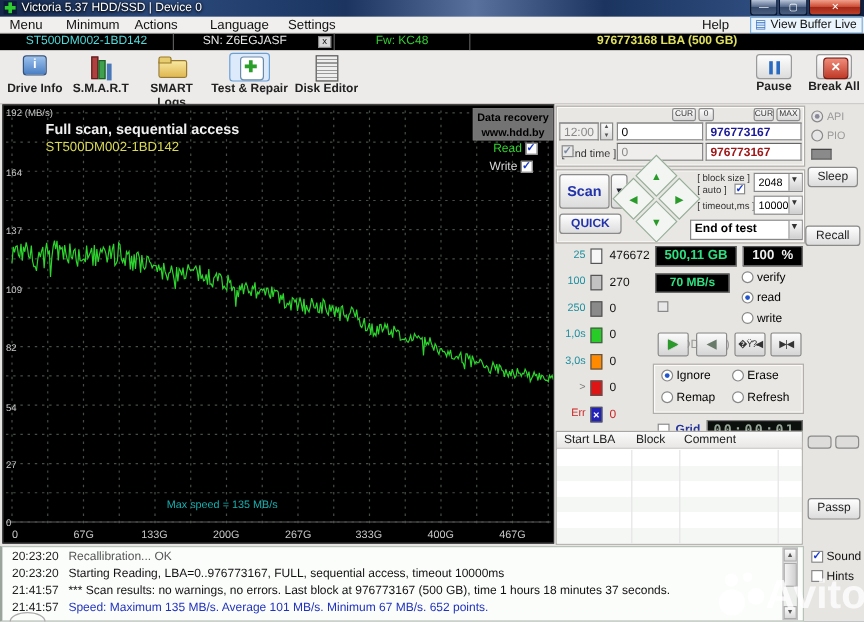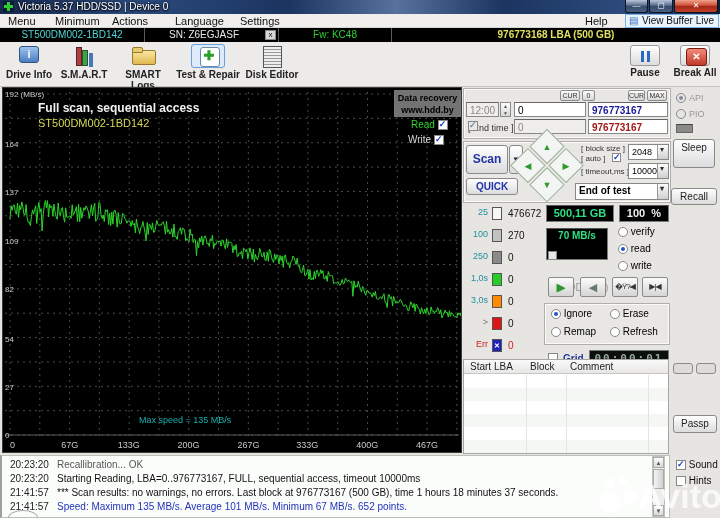--- a/index.html
+++ b/index.html
@@ -344,21 +344,21 @@
     <div style="position:absolute;left:4px;top:252px;width:76px;height:14px;">
       <span class="stat-label" style="color:#cc2222;">Err</span>
         <span class="stat-block b6"></span>
         <span class="stat-value" style="color:#cc2222;">0</span>
       </div>
 
     <div class="lcd" style="left:84px;top:118px;width:68px;height:17px;line-height:15px;">500,11 GB</div>
     <div class="lcd white" style="left:157px;top:118px;width:50px;height:17px;line-height:15px;">
       <span>100</span>&nbsp;&nbsp;<span>%</span>
     </div>
-    <div class="lcd" style="left:84px;top:141px;width:62px;height:32px;line-height:14px;font-size:10px;">70 MB/s</div>
+    <div class="lcd" style="left:84px;top:141px;width:62px;height:16px;line-height:14px;font-size:10px;">70 MB/s</div>
     <span class="cb dis" style="position:absolute;left:86px;top:164px;width:9px;height:9px;"></span>
     <span class="lbl" style="left:99px;top:163px;font-size:10px;color:#999;">DDD (API)</span>
     <span style="position:absolute;left:156px;top:139px;font-size:10px;"><span class="radio"></span> <span>verify</span></span>
     <span style="position:absolute;left:156px;top:156px;font-size:10px;"><span class="radio sel"></span> <span>read</span></span>
     <span style="position:absolute;left:156px;top:173px;font-size:10px;"><span class="radio"></span> <span>write</span></span>
 
     <div class="transport tr-play" style="left:86px;top:190px;"><span>▶</span></div>
     <div class="transport tr-rev" style="left:118px;top:190px;"><span>◀</span></div>
     <div class="transport tr-sm" style="left:150px;top:190px;"><span>�Ÿ?̴◀</span></div>
     <div class="transport tr-sm" style="left:180px;top:190px;"><span>▶|◀</span></div>
@@ -382,21 +382,21 @@
       <div class="dt-body">
         <div class="dt-col" style="left:62px;"></div>
         <div class="dt-col" style="left:102px;"></div>
         <div class="dt-col" style="left:184px;"></div>
       </div>
     </div>
 
     <span style="position:absolute;left:214px;top:4px;"><span class="radio dis sel"></span> <span class="side-lbl" style="position:static;">API</span></span>
     <span style="position:absolute;left:214px;top:20px;"><span class="radio dis"></span> <span class="side-lbl" style="position:static;">PIO</span></span>
     <div class="led" style="left:214px;top:37px;"></div>
-    <div class="sbtn" style="left:211px;top:52px;width:42px;height:29px;line-height:15px;">Sleep</div>
+    <div class="sbtn" style="left:211px;top:52px;width:42px;height:17px;line-height:15px;">Sleep</div>
     <div class="sbtn" style="left:209px;top:101px;width:46px;height:17px;line-height:15px;">Recall</div>
     <div class="sbtn dis" style="left:211px;top:276px;width:20px;height:11px;"></div>
     <div class="sbtn dis" style="left:234px;top:276px;width:20px;height:11px;"></div>
     <div class="sbtn" style="left:211px;top:328px;width:44px;height:18px;line-height:15px;">Passp</div>
   </div>
 
   <div class="log">
     <div class="log-row" style="top:3px;">
         <span class="log-t">20:23:20</span>
         <span class="log-m" style="color:#555;">Recallibration... OK</span>

